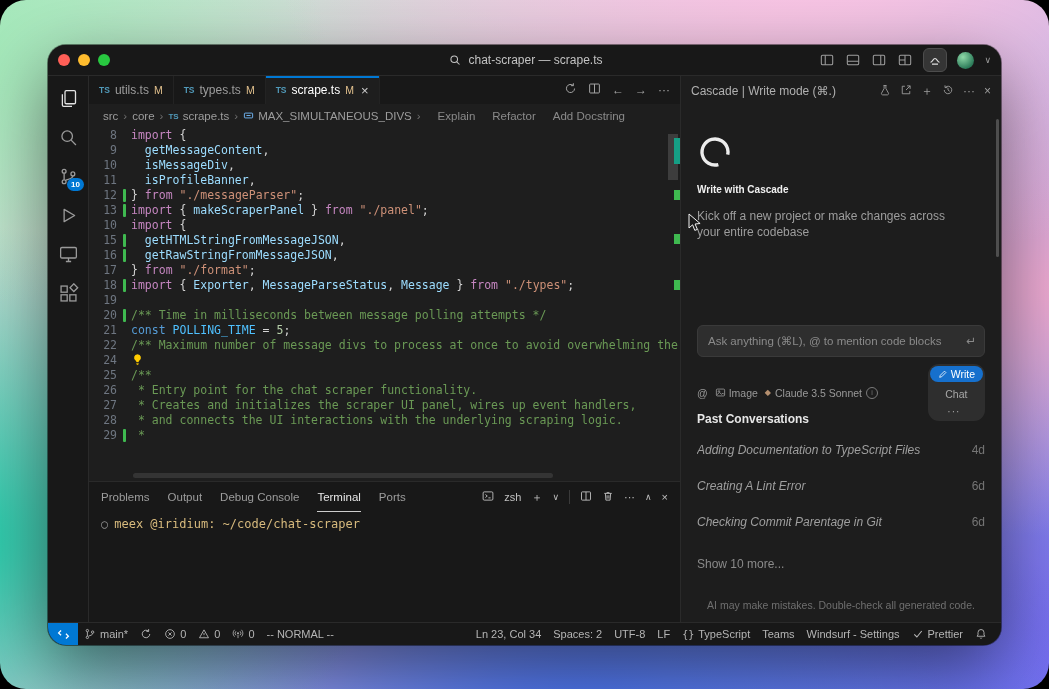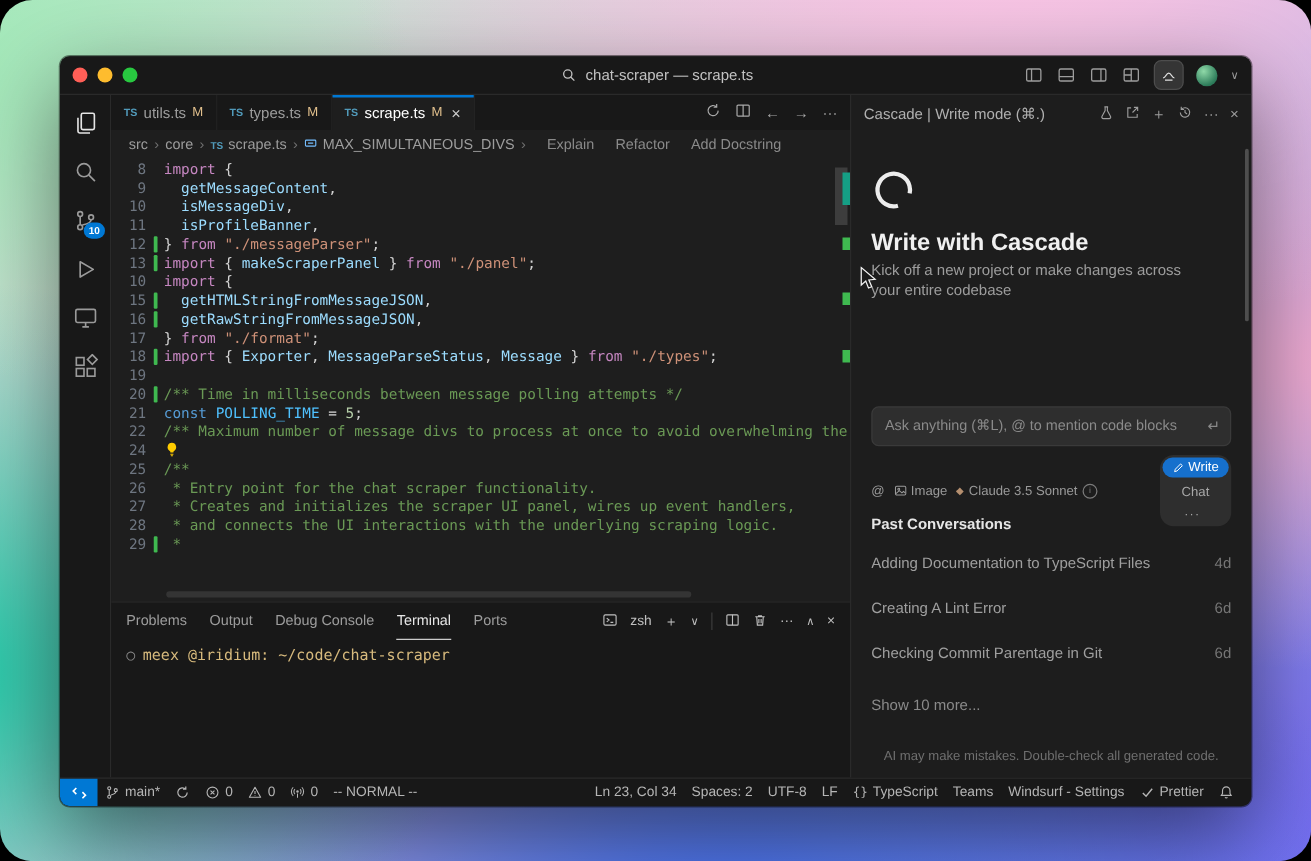--- a/index.html
+++ b/index.html
@@ -8,21 +8,21 @@
   .desktop{position:absolute;inset:0;border-radius:26px;overflow:hidden;
     background:
       radial-gradient(900px 500px at 78% -5%, #f9c4e4 0%, rgba(249,196,228,0) 60%),
       radial-gradient(700px 450px at 102% 42%, #f0a9cf 0%, rgba(240,169,207,0) 55%),
       radial-gradient(650px 420px at -6% 8%, #9fe8b6 0%, rgba(159,232,182,0) 60%),
       radial-gradient(700px 520px at -4% 78%, #1fc9a7 0%, rgba(31,201,167,0) 60%),
       radial-gradient(900px 520px at 55% 108%, #3e6ef2 0%, rgba(62,110,242,0) 62%),
       radial-gradient(700px 500px at 104% 95%, #7d6cf0 0%, rgba(125,108,240,0) 60%),
       linear-gradient(135deg, #bfeccf, #e8c6e0 45%, #6f86ec);}
   .window{position:absolute;left:48px;top:45px;width:953px;height:600px;background:#1e1e1e;
-    border-radius:8px;box-shadow:0 25px 70px rgba(0,0,0,.5),0 0 0 1px rgba(0,0,0,.45);
+    border-radius:18px;box-shadow:0 25px 70px rgba(0,0,0,.5),0 0 0 1px rgba(0,0,0,.45);
     overflow:hidden;display:flex;flex-direction:column;}
   
   .titlebar{height:30px;flex:none;background:#181818;border-bottom:1px solid #2a2a2a;
     display:flex;align-items:center;position:relative;padding:0 10px;}
   .traffic{display:flex;gap:8px;align-items:center;}
   .tl{width:12px;height:12px;border-radius:50%;}
   .tl.red{background:#ff5f57}.tl.yellow{background:#febc2e}.tl.green{background:#28c840}
   .title-wrap{position:absolute;left:50%;top:0;height:30px;transform:translateX(-50%);
     display:flex;align-items:center;gap:6px;color:#c3c3c3;font-size:12px;}
   .tb-right{margin-left:auto;display:flex;align-items:center;gap:10px;color:#9d9d9d;}
@@ -85,42 +85,42 @@
   .pa-sep{width:1px;height:14px;background:#3a3a3a;}
   .terminal{flex:1;padding:5px 12px;font-family:"DejaVu Sans Mono","Liberation Mono",monospace;
     font-size:12px;color:#cccccc;}
   .prompt-circ{color:#8a8a8a;margin-right:6px;}
   .prompt{color:#d7ba7d;}
   
   .cascade{width:320px;flex:none;background:#1d1d1d;border-left:1px solid #2a2a2a;position:relative;overflow:hidden;}
   .cascade-header{height:30px;display:flex;align-items:center;padding:0 10px;font-size:12px;color:#b0b0b0;gap:16px;}
   .ch-icons{margin-left:auto;display:flex;align-items:center;gap:9px;color:#9d9d9d;}
   .cascade-logo{position:absolute;left:16px;top:58px;}
-  .cascade-title{position:absolute;left:16px;top:108px;font-size:19px;font-weight:600;color:#f0f0f0;}
+  .cascade-title{position:absolute;left:16px;top:108px;font-size:10px;font-weight:600;color:#f0f0f0;}
   .cascade-sub{position:absolute;left:16px;top:132px;width:270px;font-size:12px;line-height:16px;color:#9d9d9d;}
   .cascade-input{position:absolute;left:16px;top:249px;width:288px;height:32px;box-sizing:border-box;
     background:#2e2e2e;border:1px solid #3a3a3a;border-radius:6px;display:flex;align-items:center;padding:0 8px;}
   .cascade-input input{flex:1;background:transparent;border:none;outline:none;color:#d0d0d0;
     font-size:11.5px;font-family:inherit;}
   .cascade-input input::placeholder{color:#8a8a8a;}
   .return-glyph{color:#8a8a8a;font-size:12px;}
   .tools-row{position:absolute;left:16px;top:288px;width:288px;display:flex;align-items:center;
     gap:7px;font-size:10.5px;color:#9a9a9a;}
   .info-circ{width:10px;height:10px;border:1px solid #7a7a7a;border-radius:50%;font-size:7px;
     display:inline-flex;align-items:center;justify-content:center;color:#7a7a7a;}
   .mode-pill{margin-left:auto;display:flex;align-items:center;background:#2e2e2e;border-radius:11px;
     padding:2px;gap:4px;flex-direction:column;}
   .pill-write{background:#1670cd;color:#fff;border-radius:10px;padding:2px 8px;display:flex;
     align-items:center;gap:4px;font-size:10.5px;}
   .pill-chat{color:#a8a8a8;padding:2px 4px;font-size:10.5px;}
   .pill-more{color:#a8a8a8;padding:0 5px 2px 0;font-size:10px;letter-spacing:1px;}
   .past-heading{position:absolute;left:16px;top:336px;font-size:12px;font-weight:bold;color:#e6e6e6;}
   .conv-list{position:absolute;left:16px;top:356px;width:288px;}
   .conv-row{height:36px;display:flex;align-items:center;font-size:12px;color:#9f9f9f;}
-  .conv-title{flex:1;overflow:hidden;text-overflow:ellipsis;white-space:nowrap;}
+  .conv-title{flex:1;overflow:hidden;text-overflow:ellipsis;white-space:nowrap;font-style:italic;}
   .conv-age{color:#757575;margin-left:10px;}
   .show-more{position:absolute;left:16px;top:481px;font-size:12px;color:#8a8a8a;}
   .cascade-disclaimer{position:absolute;left:0;right:0;top:523px;text-align:center;font-size:10.5px;color:#6f6f6f;}
   .cascade-scrollbar{position:absolute;right:2px;top:43px;width:3px;height:138px;background:rgba(255,255,255,.22);border-radius:2px;}
   
   .statusbar{height:22px;flex:none;background:#181818;border-top:1px solid #2a2a2a;display:flex;
     align-items:center;font-size:11px;color:#b5b5b5;}
   .remote{width:30px;height:100%;background:#0078d4;color:#fff;display:flex;align-items:center;
     justify-content:center;flex:none;}
   .sb-item{display:flex;align-items:center;gap:4px;padding:0 6px;height:100%;}

